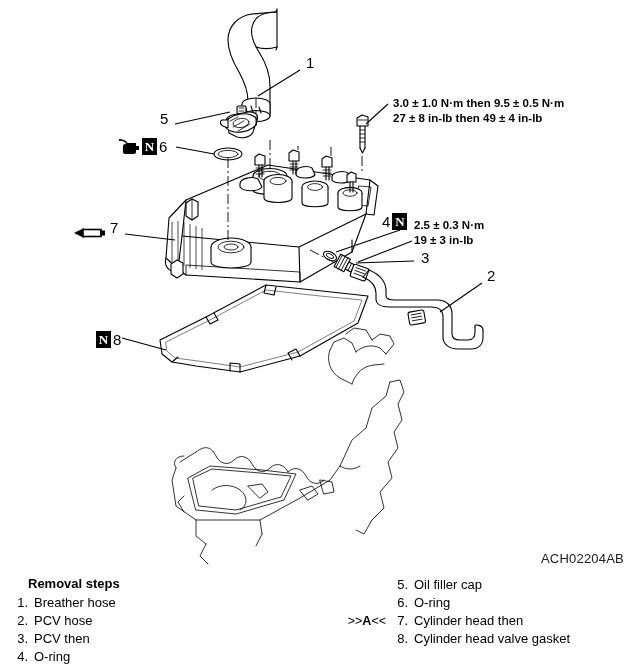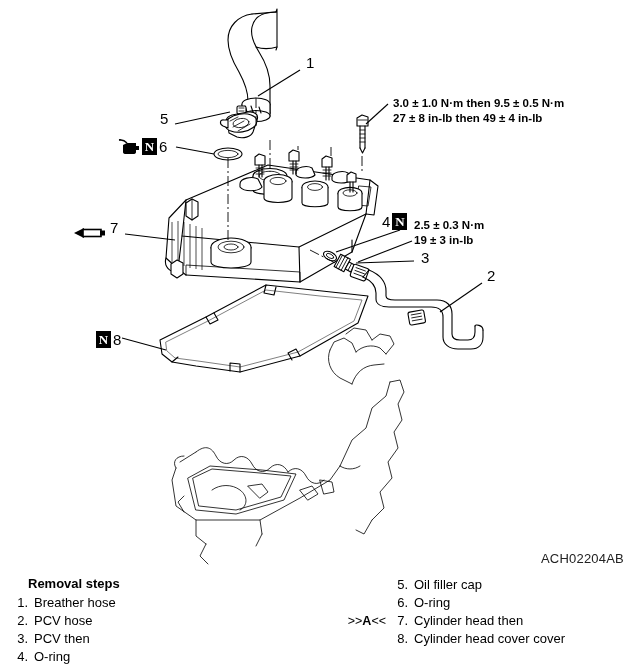--- a/index.html
+++ b/index.html
@@ -479,16 +479,16 @@
       <span class="legend-label">O-ring</span>
     </div>
     <div class="legend-item">
       <span class="legend-pre">&gt;&gt;<b>A</b>&lt;&lt;</span>
       <span class="legend-num">7.</span>
       <span class="legend-label">Cylinder head then</span>
     </div>
     <div class="legend-item">
       <span class="legend-pre"></span>
       <span class="legend-num">8.</span>
-      <span class="legend-label">Cylinder head cover cover</span>
+      <span class="legend-label">Cylinder head valve gasket</span>
     </div>
   </div>
 </div>
 
 </body></html>

